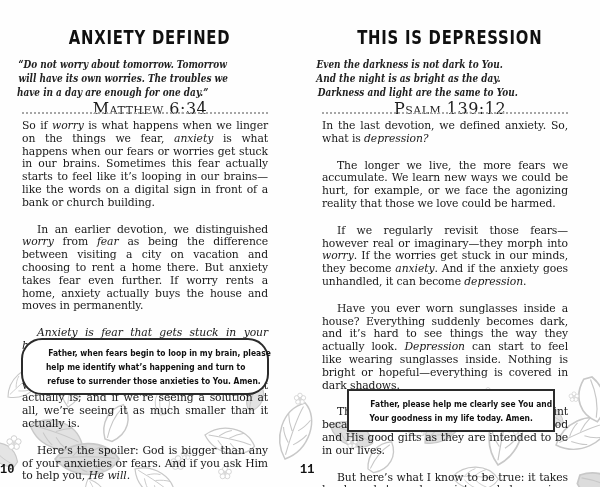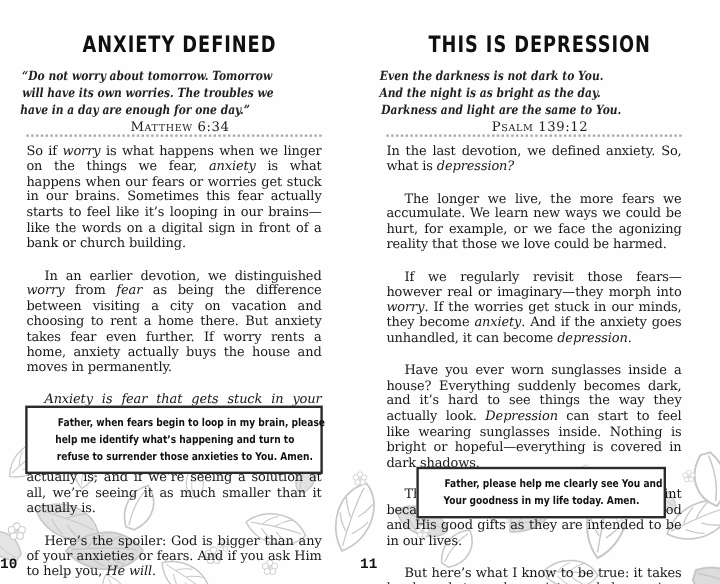--- a/index.html
+++ b/index.html
@@ -13,37 +13,37 @@
          font-family:"DejaVu Sans",sans-serif;font-weight:800;font-size:19px;
          letter-spacing:1px;color:#101010;white-space:nowrap;z-index:1;}
   .title span{display:inline-block;transform:scaleX(0.78);transform-origin:center;}
 
   .quote{position:absolute;top:57px;left:0;width:100%;text-align:left;
          font-style:italic;font-weight:bold;font-size:10.5px;line-height:14px;
          color:#222;white-space:nowrap;z-index:1;}
   .quote div span{display:inline-block;transform:scaleX(0.85);transform-origin:center;}
 
   .attr{position:absolute;top:99px;left:0;width:100%;text-align:center;
-        font-variant:small-caps;font-size:11px;letter-spacing:0.5px;color:#1e1e1e;z-index:1;}
+        font-variant:small-caps;font-size:16px;letter-spacing:0.5px;color:#1e1e1e;z-index:1;}
 
   .dots{position:absolute;top:112px;left:22px;width:246px;height:0;
         border-top:2px dotted #a6a6a6;z-index:1;}
 
   .body{position:absolute;top:120px;left:22px;width:246px;font-size:10.8px;
         line-height:12.8px;text-align:justify;color:#181818;letter-spacing:-0.1px;z-index:1;}
   .body p{margin:0;}
   .body p.ind{text-indent:15px;margin-top:14px;}
   .body em{}
 
   .prayer{position:absolute;background:#fff;border:2px solid #2b2b2b;z-index:2;
           text-align:center;font-family:"DejaVu Sans",sans-serif;font-weight:700;
           font-size:9px;line-height:14px;color:#111;padding:6px 4px 5px;
           white-space:nowrap;box-sizing:border-box;}
   .prayer div span{display:inline-block;transform:scaleX(0.84);transform-origin:center;}
-  .prayer.lp{left:21px;top:338px;width:248px;}
+  .prayer.lp{left:21px;top:338px;width:248px;border-radius:21px;}
   .prayer.rp{left:47px;top:389px;width:208px;}
 
   .pagenum{position:absolute;top:463px;left:0;width:100%;text-align:left;
            font-family:Liberation Mono, monospace;font-weight:700;font-size:12px;
            color:#111;z-index:1;}
 
   .floral{position:absolute;left:0;bottom:0;z-index:0;}
   .floral .lo{fill:var(--lf,#ffffff);stroke:var(--ls,#c8c8c8);stroke-width:1.1;}
   .floral .lv{fill:none;stroke:var(--ls,#c8c8c8);stroke-width:0.8;}
   .floral .fp{fill:#fff;stroke:#cccccc;stroke-width:0.9;}

